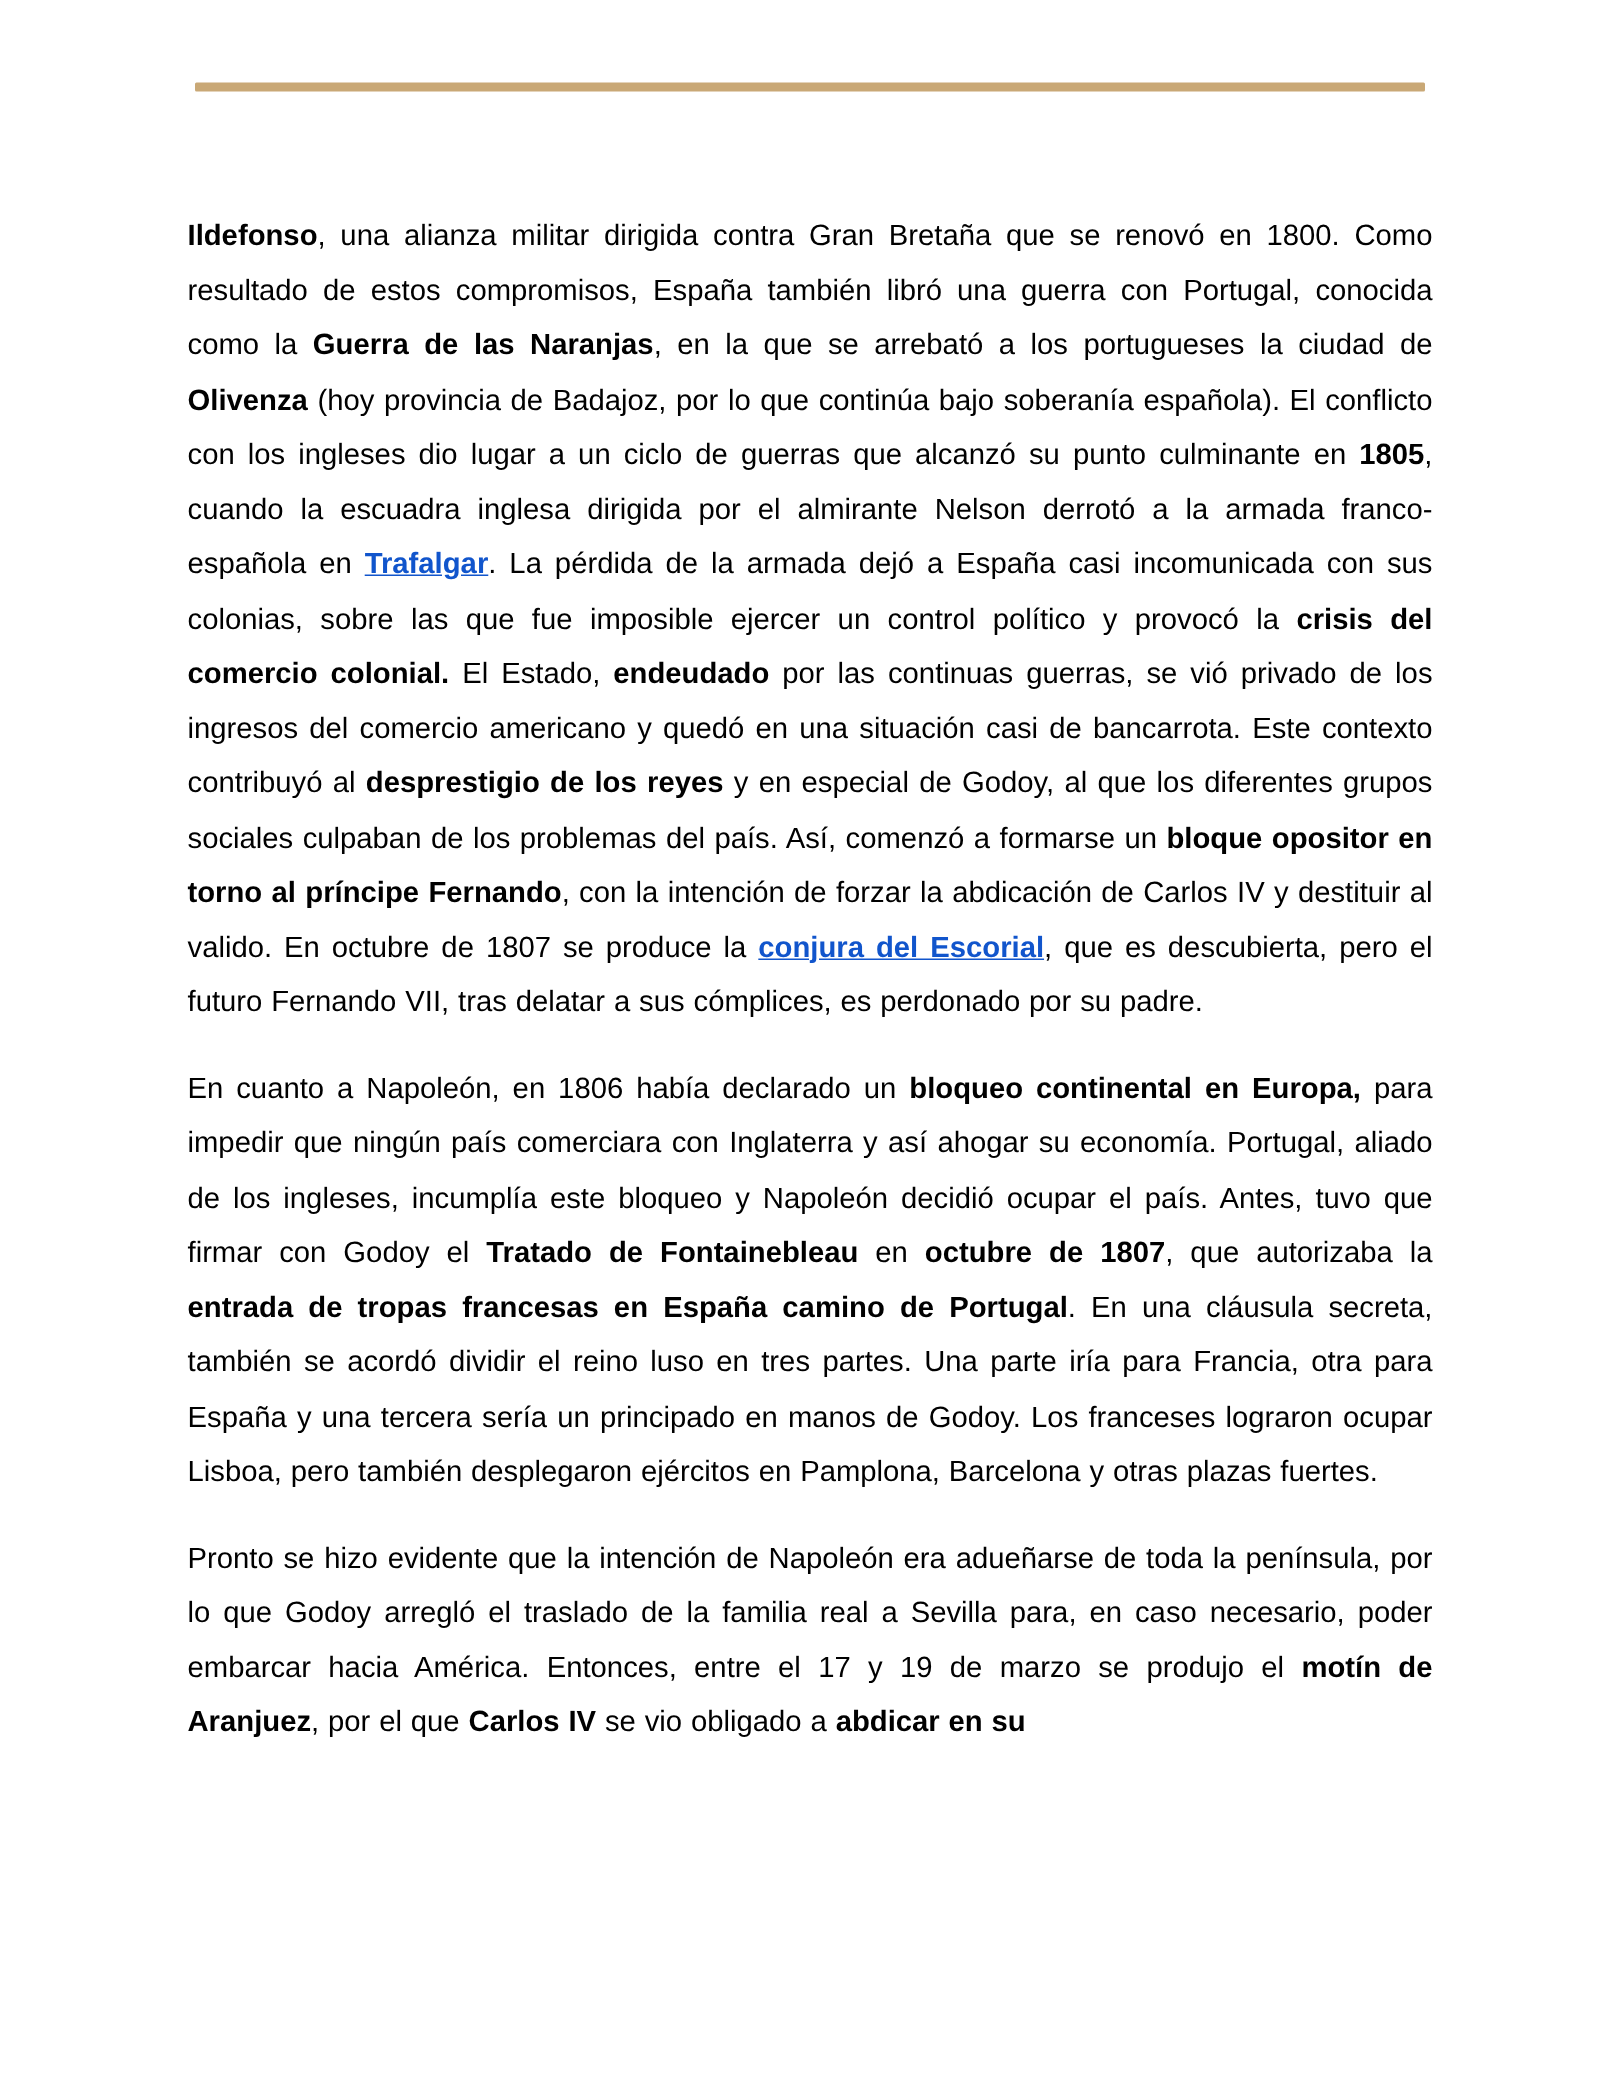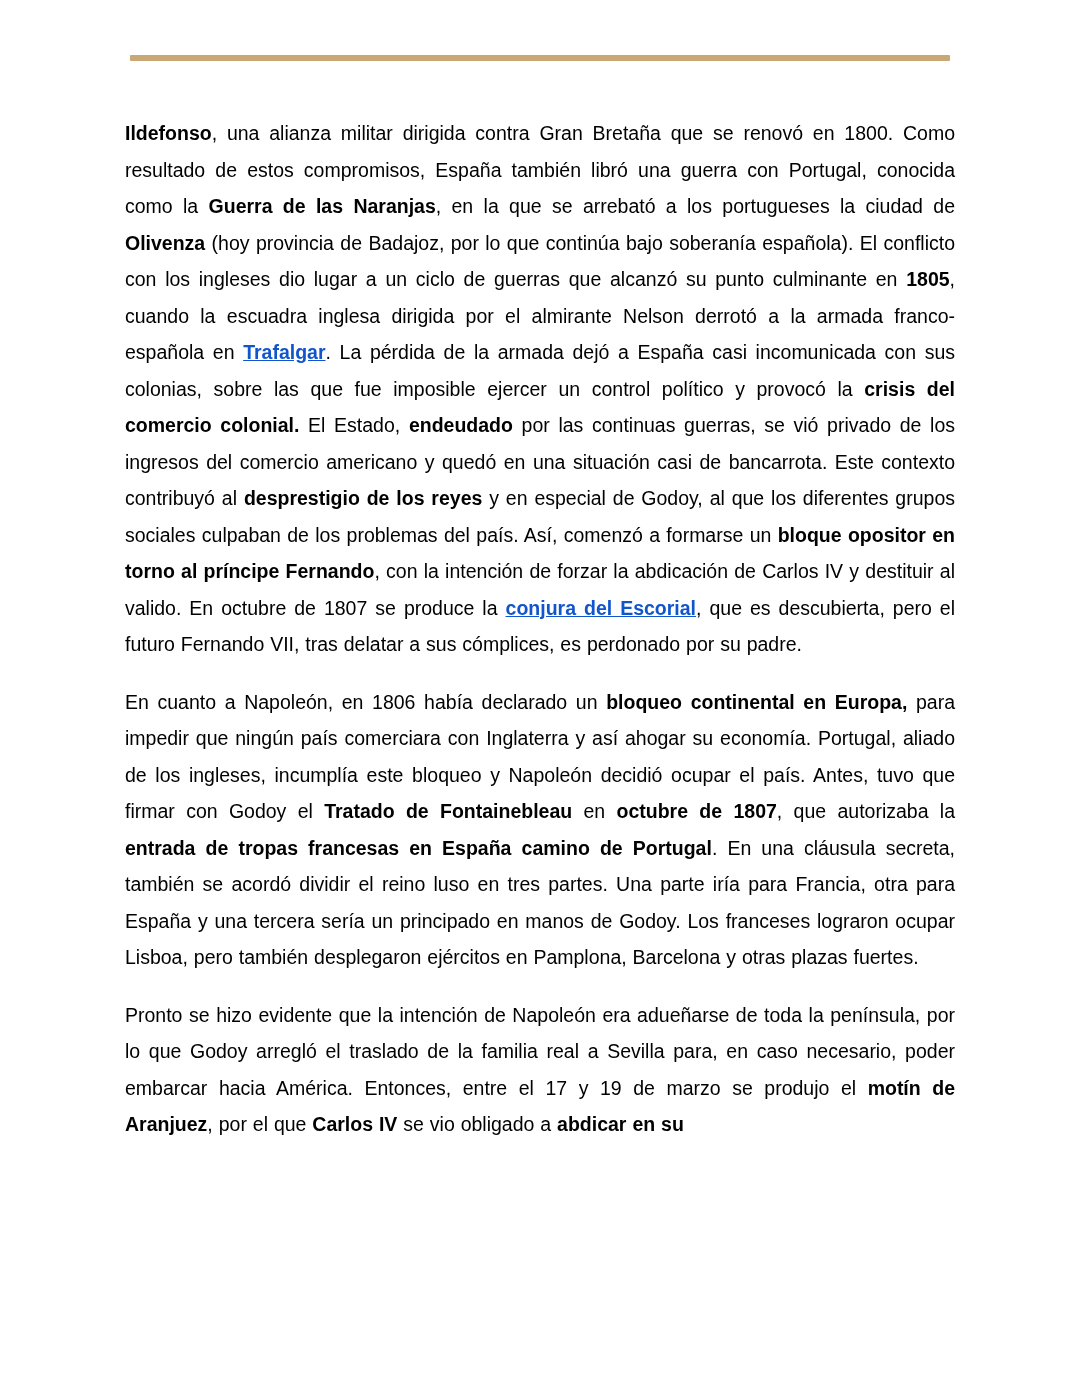--- a/index.html
+++ b/index.html
@@ -29,21 +29,21 @@
     left:130px;
     top:55px;
     width:820px;
     height:6px;
     background:var(--rule-color);
     border-radius:1px;
   }
   .content{
     position:absolute;
     left:125px;
-    top:115px;
+    top:139px;
     width:830px;
   }
   .para{
     font-size:19.5px;
     line-height:36.5px;
     text-align:justify;
     color:var(--text-color);
     margin:0 0 21px 0;
     word-spacing:0.5px;
   }

